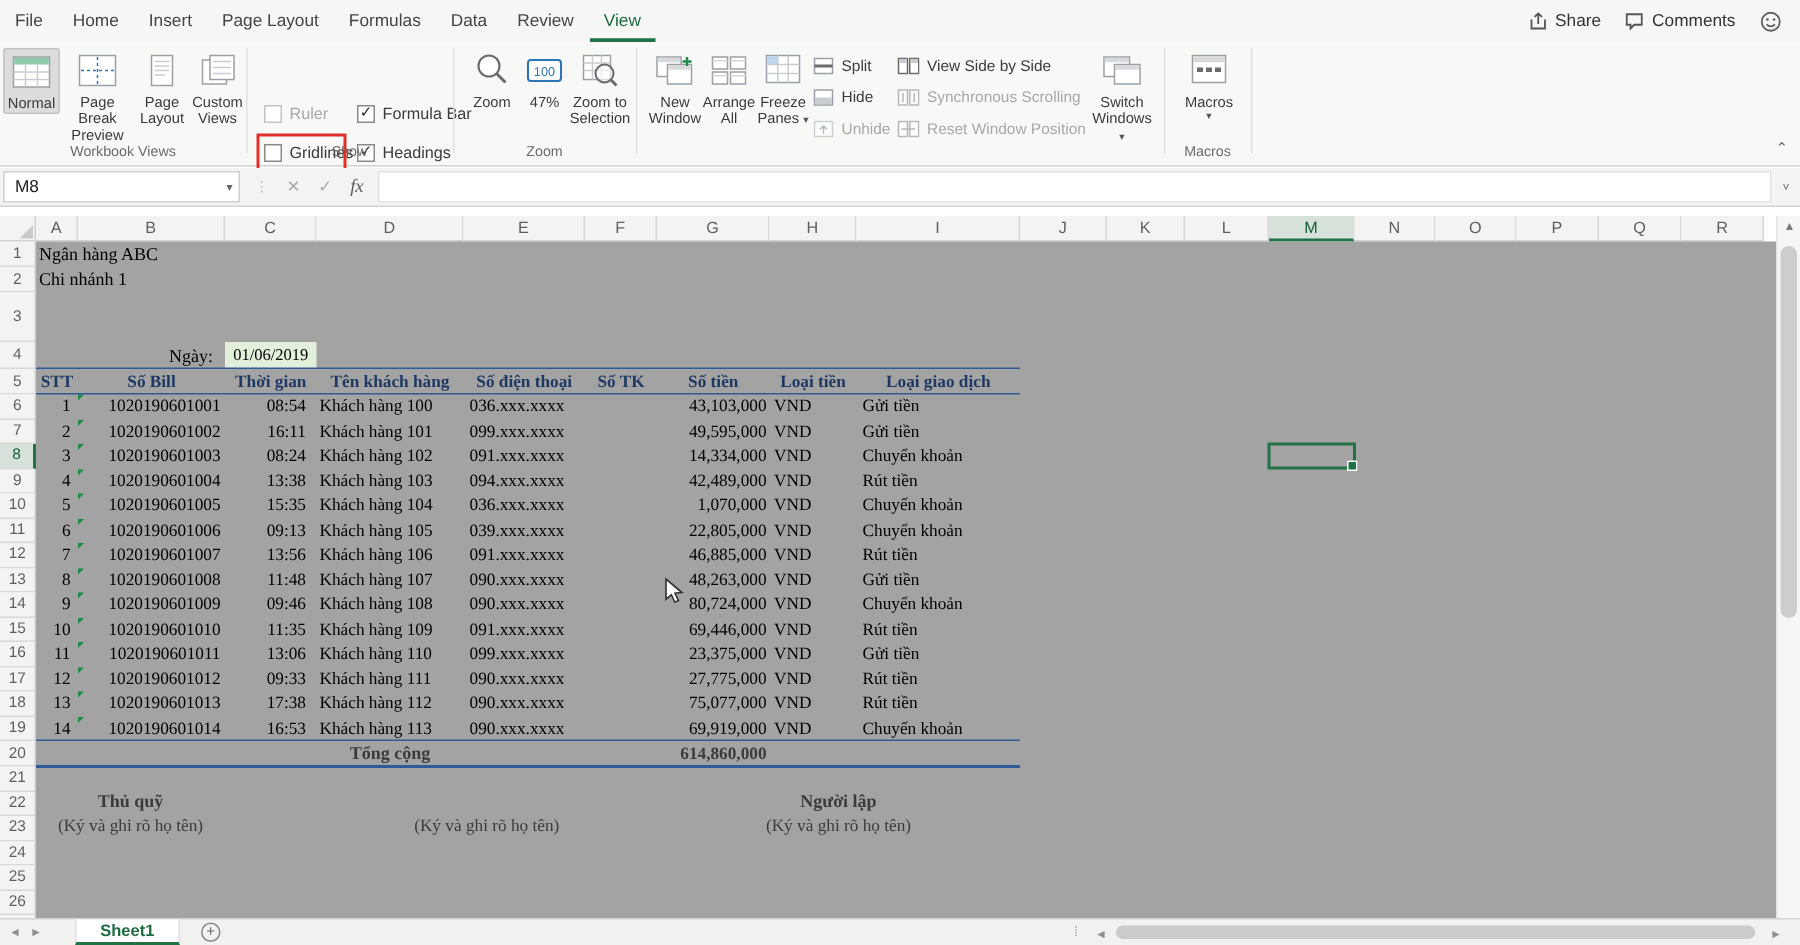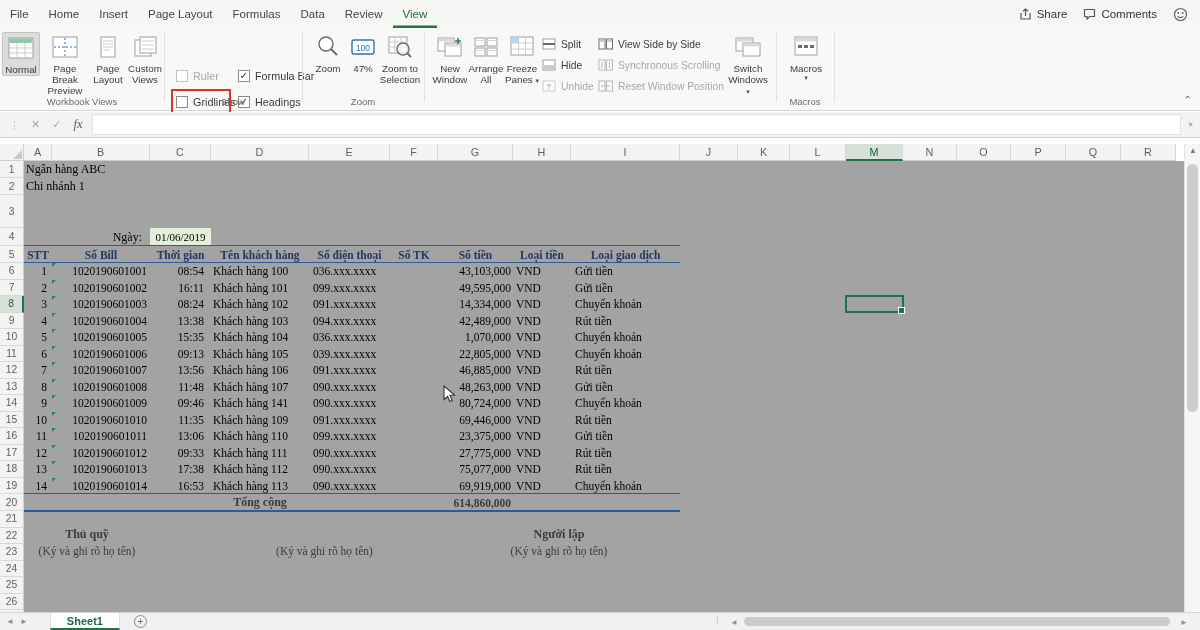--- a/index.html
+++ b/index.html
@@ -383,20 +383,24 @@
       <span>Macros</span>
       <span class="caret">▾</span>
     </div>
     <div class="grp-label" style="left:776px;width:58px">Macros</div>
     <div class="vsep" style="left:834px"></div>
 
     <div class="collapse-chevron">⌃</div>
   </div>
 
   <div class="fbar">
+    <div class="namebox">
+      <span>M8</span>
+      <span class="dd">▾</span>
+    </div>
     <div class="fbtns">
       <span style="color:#b9b9b9;font-size:9px">⋮</span>
       <span>✕</span>
       <span>✓</span>
       <span class="fx">fx</span>
     </div>
     <div class="ffield"></div>
     <div class="fexp">˅</div>
   </div>
 
@@ -554,21 +558,21 @@
           <div class="dc c-phone" style="width: 81px;">090.xxx.xxxx</div>
           <div class="dc c-tk" style="width: 48px;"></div>
           <div class="dc c-amount" style="width: 75px;">48,263,000</div>
           <div class="dc c-cur" style="width: 58px;">VND</div>
           <div class="dc c-type" style="width: 109px;">Gửi tiền</div>
         </div>
         <div class="drow" style="top: 234px;">
           <div class="dc c-stt" style="width: 28px;">9</div>
           <div class="dc c-bill" style="width: 98px;">1020190601009<i class="tri"></i></div>
           <div class="dc c-time" style="width: 61px;">09:46</div>
-          <div class="dc c-name" style="width: 98px;">Khách hàng 141</div>
+          <div class="dc c-name" style="width: 98px;">Khách hàng 108</div>
           <div class="dc c-phone" style="width: 81px;">090.xxx.xxxx</div>
           <div class="dc c-tk" style="width: 48px;"></div>
           <div class="dc c-amount" style="width: 75px;">80,724,000</div>
           <div class="dc c-cur" style="width: 58px;">VND</div>
           <div class="dc c-type" style="width: 109px;">Chuyển khoản</div>
         </div>
         <div class="drow" style="top: 250.5px;">
           <div class="dc c-stt" style="width: 28px;">10</div>
           <div class="dc c-bill" style="width: 98px;">1020190601010<i class="tri"></i></div>
           <div class="dc c-time" style="width: 61px;">11:35</div>

